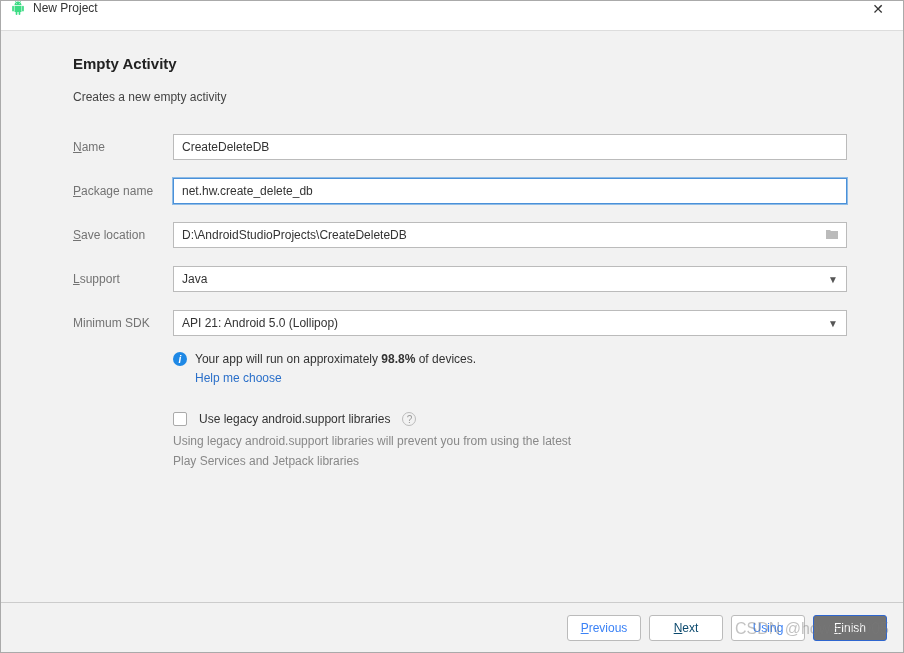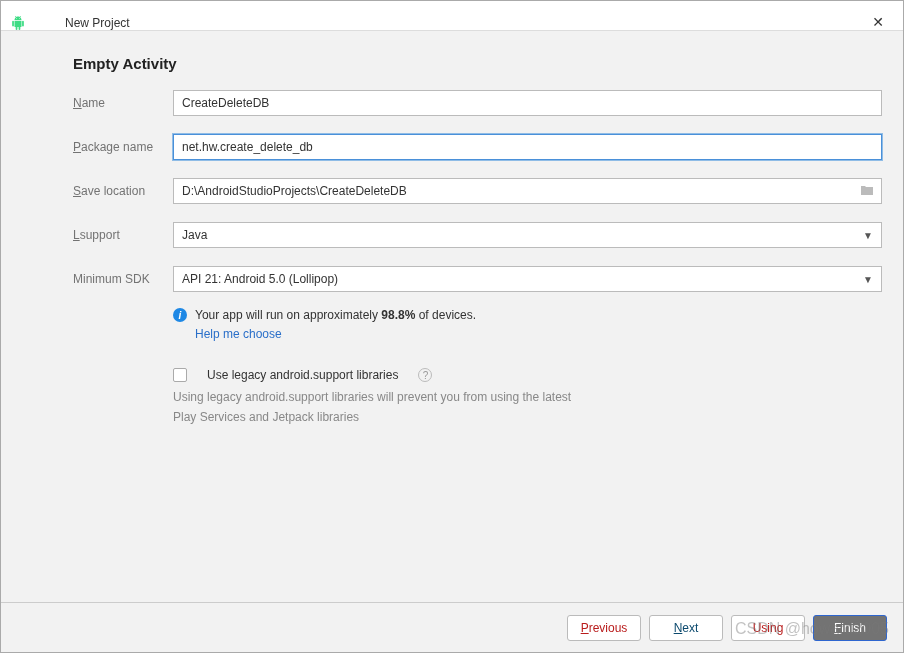--- a/index.html
+++ b/index.html
@@ -15,41 +15,40 @@
     height: 653px;
     background: #fff;
     border: 1px solid #aaa;
     display: flex;
     flex-direction: column;
     position: relative;
   }
   .titlebar {
     height: 30px;
     display: flex;
-    align-items: flex-end;
+    align-items: flex-start;
     padding: 0 10px;
     border-bottom: 1px solid #ddd;
     background: #fff;
-    gap: 32px;
   }
   .titlebar .android-icon {
     width: 14px; height: 14px; margin-right: 8px;
   }
   .titlebar .title {
     flex: 1;
     font-size: 12px;
     color: #333;
   }
   .titlebar .close {
     width: 30px; text-align: center; font-size: 14px; color: #333;
     cursor: pointer;
   }
   .content {
     flex: 1;
-    padding: 24px 21px 10px 72px;
+    padding: 24px 56px 10px 72px;
     background: #f2f2f2;
     overflow: hidden;
   }
   .heading {
     font-size: 15px;
     font-weight: bold;
     margin-bottom: 18px;
     color: #222;
   }
   .subheading {
@@ -127,21 +126,21 @@
   }
   .info-text { color: #333; line-height: 1.6; }
   .info-text b { font-weight: bold; }
   .link { color: #2a6fc9; cursor: pointer; }
   .legacy-block {
     margin-left: 100px;
   }
   .legacy-row {
     display: flex;
     align-items: center;
-    gap: 20px;
+    gap: 12px;
     margin-bottom: 6px;
   }
   .checkbox {
     width: 14px; height: 14px;
     border: 1px solid #aaa;
     border-radius: 2px;
     background: #fff;
     flex-shrink: 0;
   }
   .help-icon {
@@ -174,21 +173,21 @@
     min-width: 74px;
     height: 26px;
     border: 1px solid #bbb;
     background: #fff;
     border-radius: 3px;
     font-size: 12px;
     display: flex;
     align-items: center;
     justify-content: center;
     cursor: pointer;
-    color: #b91c1c;
+    color: #3b82f6;
   }
   .btn.disabled {
     color: #0c4a6e;
     cursor: default;
   }
   .btn.primary {
     background: #737373;
     border-color: #2e66cf;
     color: #fff;
   }
@@ -209,20 +208,21 @@
   <div class="titlebar">
     <svg class="android-icon" viewBox="0 0 24 24">
       <path fill="#3ddc84" d="M6 18c0 .55.45 1 1 1h1v3.5c0 .83.67 1.5 1.5 1.5s1.5-.67 1.5-1.5V19h2v3.5c0 .83.67 1.5 1.5 1.5s1.5-.67 1.5-1.5V19h1c.55 0 1-.45 1-1V8H6v10zM3.5 8C2.67 8 2 8.67 2 9.5v7c0 .83.67 1.5 1.5 1.5S5 17.33 5 16.5v-7C5 8.67 4.33 8 3.5 8zm17 0c-.83 0-1.5.67-1.5 1.5v7c0 .83.67 1.5 1.5 1.5s1.5-.67 1.5-1.5v-7c0-.83-.67-1.5-1.5-1.5zm-4.97-5.84l1.3-1.3c.2-.2.2-.51 0-.71-.2-.2-.51-.2-.71 0l-1.48 1.48C13.85 1.23 12.95 1 12 1c-.96 0-1.86.23-2.66.63L7.85.15c-.2-.2-.51-.2-.71 0-.2.2-.2.51 0 .71l1.31 1.31C6.97 3.26 6 5.01 6 7h12c0-1.99-.97-3.75-2.47-4.84zM10 5H9V4h1v1zm5 0h-1V4h1v1z"></path>
     </svg>
     <div class="title">New Project</div>
     <div class="close">✕</div>
   </div>
 
   <div class="content">
     <div class="heading">Empty Activity</div>
+    <div class="subheading">Creates a new empty activity</div>
 
     <div class="form-row">
       <div class="form-label"><span class="u">N</span><span>ame</span></div>
       <input class="text-input" type="text" value="CreateDeleteDB" style="">
     </div>
 
     <div class="form-row">
       <div class="form-label"><span class="u">P</span><span>ackage name</span></div>
       <input class="text-input focused" type="text" value="net.hw.create_delete_db" style="">
     </div>

